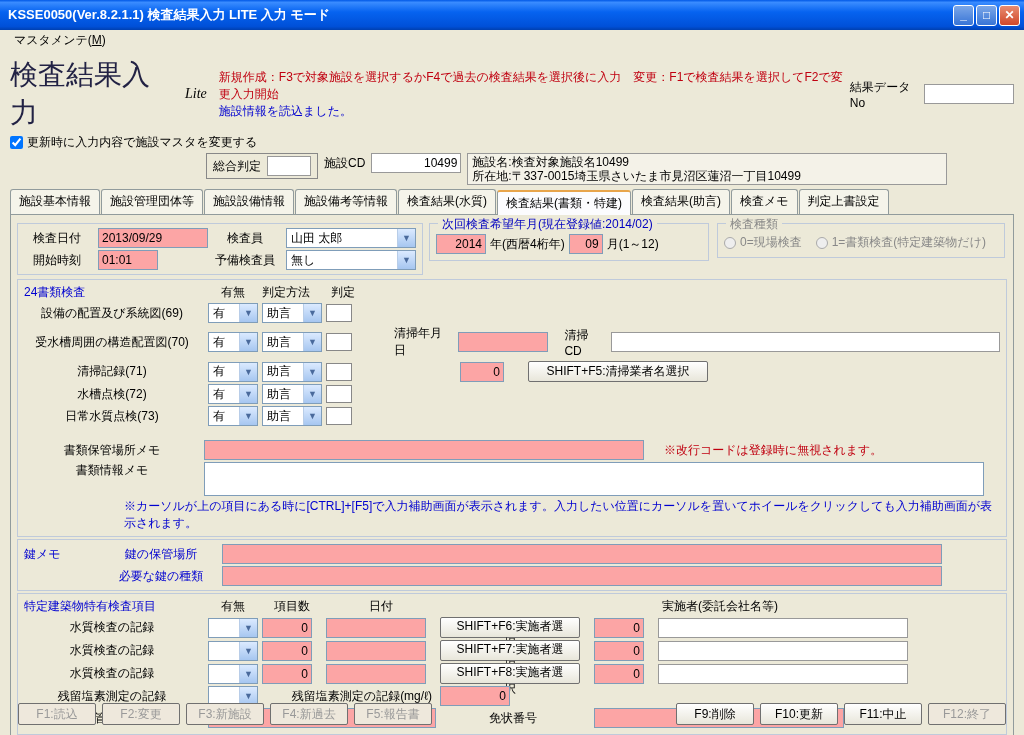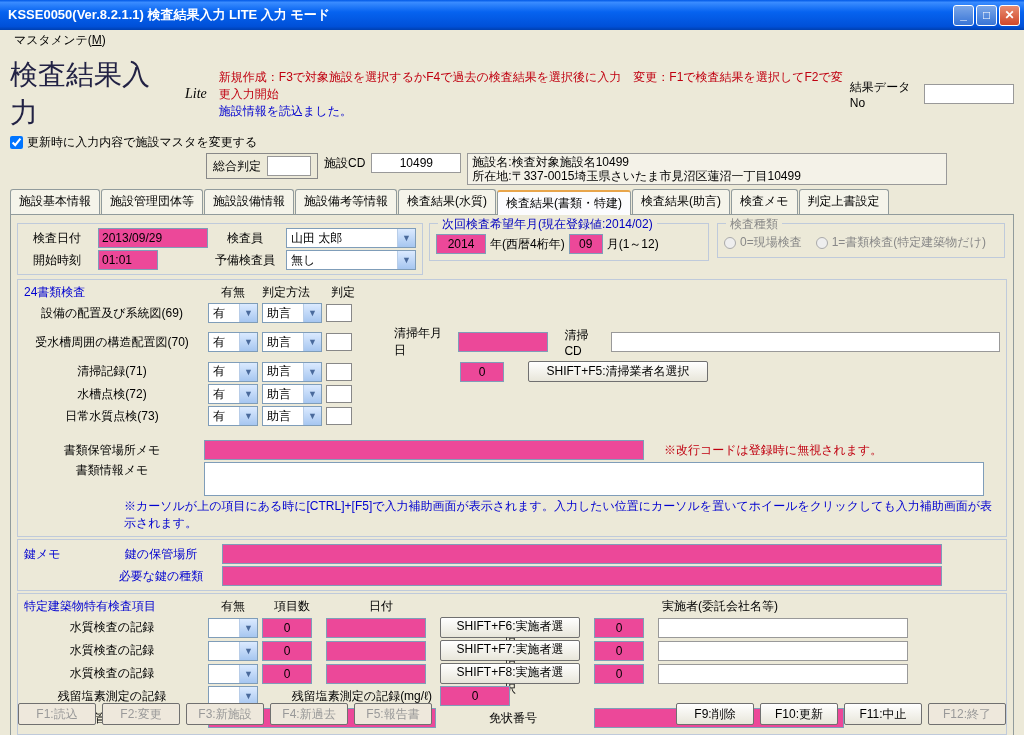--- a/index.html
+++ b/index.html
@@ -13,38 +13,38 @@
 .menubar{height:22px;background:#ece9d8;padding:2px 8px}
 .menu-item{padding:2px 6px;cursor:pointer}
 .menu-item u{text-decoration:underline}
 .content{padding:4px 10px 0}
 .row{display:flex;align-items:center}
 .page-title{font-family:"HGMinchoE","MS Mincho",serif;font-size:28px;color:#224}
 .lite{font-style:italic;font-family:serif;font-size:14px;margin-left:20px}
 .red{color:#c00010}
 .blue{color:#0000d0}
 input[type=checkbox]{margin:0 4px 0 0;width:13px;height:13px}
-input[type=text]{height:20px;border:1px solid #7f9db9;padding:1px 3px;background:#ec4899}
+input[type=text]{height:20px;border:1px solid #7f9db9;padding:1px 3px;background:#fca5a5}
 input.flat{border:1px solid #999;background:#fff}
 .fieldlabel{text-align:center;padding-right:4px}
 .combo{display:inline-flex;align-items:center;height:20px;border:1px solid #7f9db9;background:#fff}
 .combo span{padding:0 4px;min-width:18px}
 .combo .arrow{width:16px;height:18px;background:linear-gradient(#dbeaff,#a6c6f0);border-left:1px solid #b8cde8;display:flex;align-items:center;justify-content:center;color:#4a6a9c;font-size:9px}
 .panel{border:1px solid #bfcadb;background:#ece9d8;margin:2px 0;padding:4px 6px}
 .tabs{display:flex;margin-top:4px;border-bottom:1px solid #919b9c}
 .tab{padding:3px 8px;border:1px solid #919b9c;border-bottom:none;margin-right:1px;background:#f5f4ea;border-radius:3px 3px 0 0;cursor:pointer;white-space:nowrap}
 .tab.active{background:#fcfcfe;position:relative;top:1px;border-top:2px solid #e8a54b}
 .tabhint{margin-left:auto;padding:3px 6px}
 .grid{display:grid;align-items:center;gap:2px 4px}
 .group{border:1px solid #bfcadb;padding:6px;position:relative;margin:2px}
 .group legend{position:absolute;top:-8px;left:8px;background:#ece9d8;padding:0 4px;color:#0000c0}
 .group.disabled legend{color:#888}
 .group.disabled{color:#888}
 .radio-off{width:12px;height:12px;border:1px solid #aaa;border-radius:50%;display:inline-block;vertical-align:middle;margin-right:4px;background:#eee}
-.numbox{text-align:center;width:60px}
+.numbox{text-align:right;width:60px}
 button.std{height:21px;border:1px solid #707070;background:linear-gradient(#fff,#e8e6da);padding:0 10px;cursor:pointer;border-radius:2px}
 button.std:disabled{color:#999;background:#eee8dc}
 .judgebox{width:26px;height:18px;border:1px solid #888;background:#fff;display:inline-block}
 .fkeys{position:absolute;bottom:10px;left:0;right:0;padding:0 18px;display:flex;gap:6px}
 .fkeys button{width:78px;height:22px}
 .facility-info{border:1px solid #999;background:#f4f2e8;padding:1px 4px;font-size:12px;line-height:14px}
 .tabcontent{border:1px solid #919b9c;border-top:none;padding:6px;background:#ece9d8}
 </style>
 </head>
 <body>

